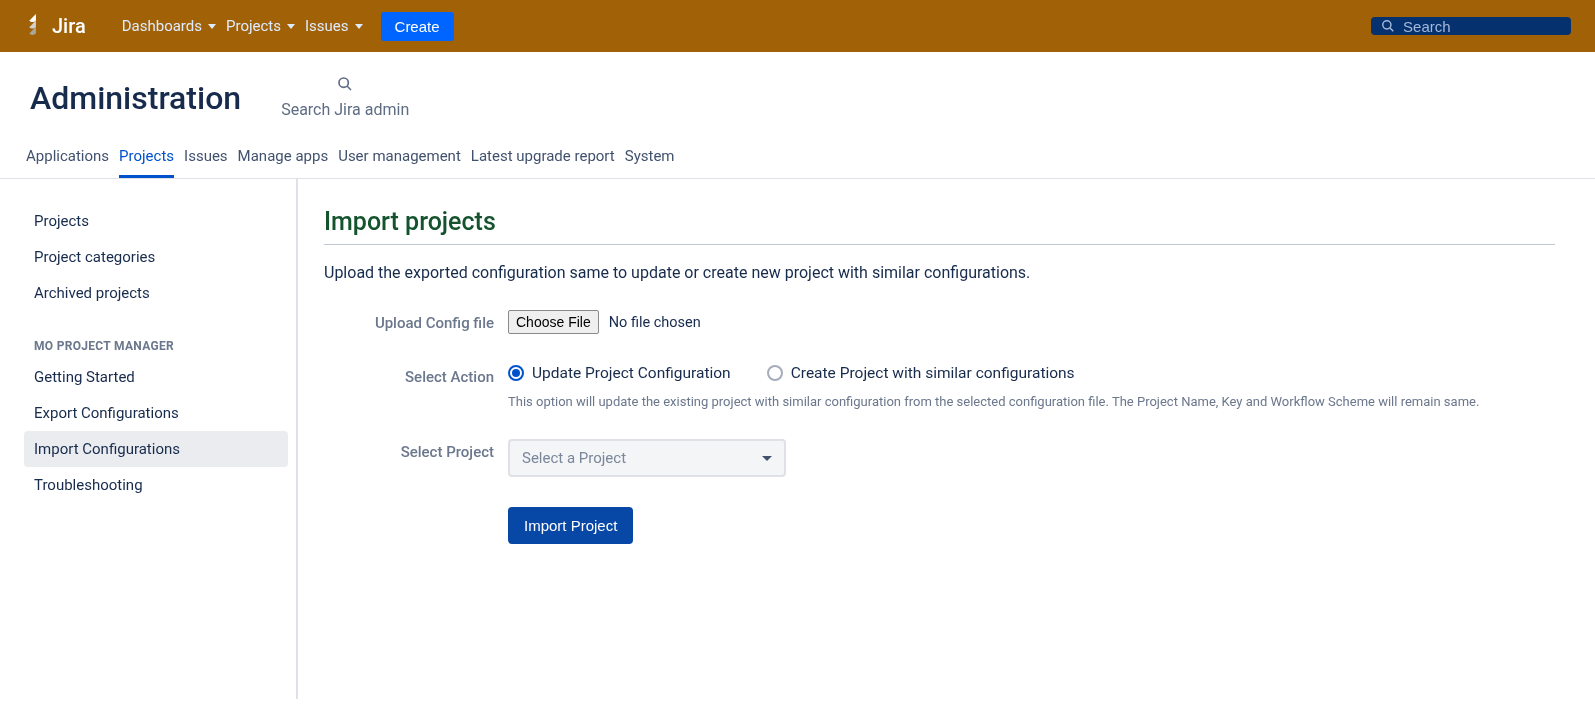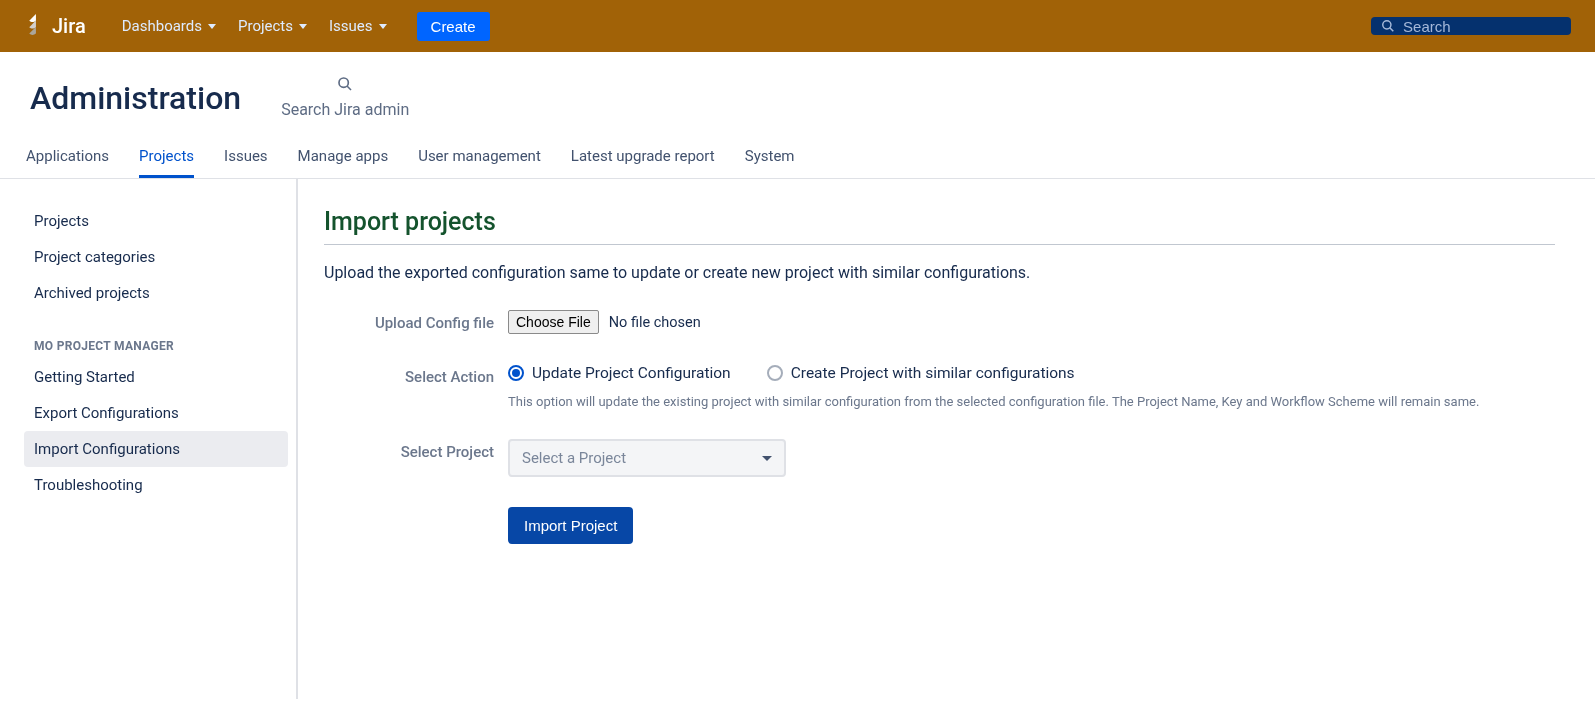--- a/index.html
+++ b/index.html
@@ -19,21 +19,21 @@
 }
 .logo {
   display: flex;
   align-items: center;
   color: #fff;
   font-size: 20px;
   font-weight: 500;
   margin-right: 36px;
 }
 .logo svg { margin-right: 4px; }
-.nav-items { display: flex; align-items: center; gap: 22px; }
+.nav-items { display: flex; align-items: center; gap: 10px; }
 .nav-item {
   color: #DEEBFF;
   font-size: 15px;
   display: flex;
   align-items: center;
   gap: 6px;
   cursor: pointer;
 }
 .chevron-down {
   width: 0; height: 0;
@@ -90,21 +90,21 @@
   align-items: center;
   color: #5E6C84;
   font-size: 16px;
   gap: 8px;
   flex-direction: column;
 }
 
 
 .tabs-row {
   display: flex;
-  gap: 30px;
+  gap: 10px;
   padding: 18px 26px 0 26px;
   border-bottom: 1px solid #dfe1e6;
 }
 .tab {
   color: #42526E;
   font-size: 15px;
   padding-bottom: 10px;
   cursor: pointer;
 }
 .tab.active {

